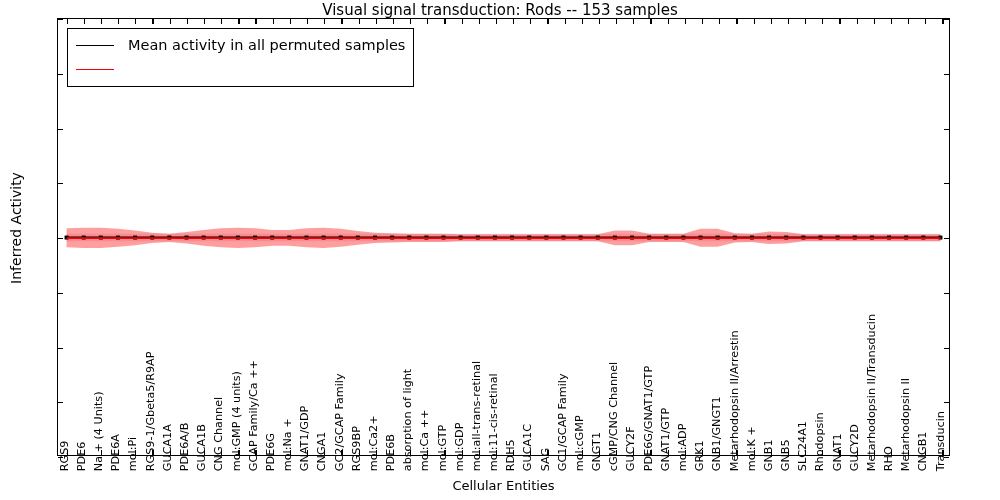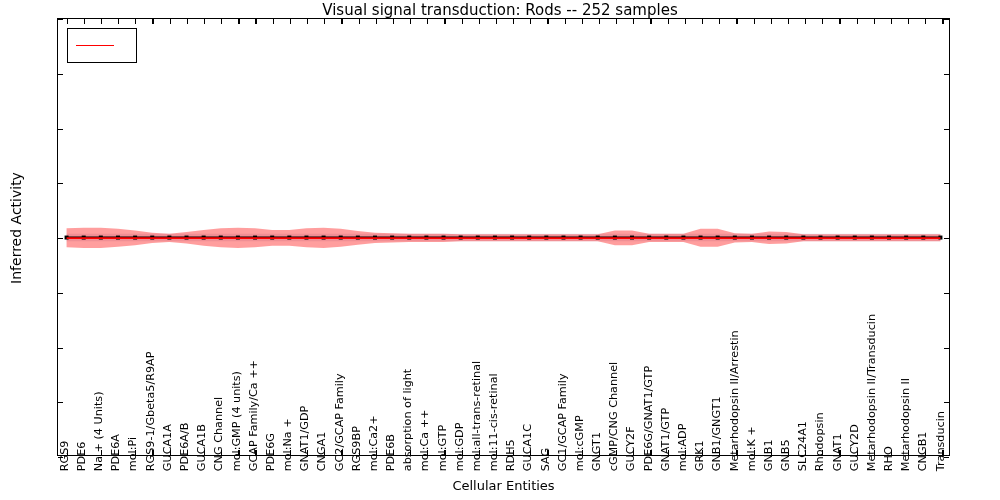--- a/index.html
+++ b/index.html
@@ -127,21 +127,21 @@
     font-size: 14.5px;
     color: #000000;
     white-space: nowrap;
   }
 </style>
 </head>
 <body>
 
 <div id="figure">
 
-  <div id="chart-title">Visual signal transduction: Rods -- 252 samples</div>
+  <div id="chart-title">Visual signal transduction: Rods -- 153 samples</div>
 
   <div id="ylabel">Inferred Activity</div>
 
   <div id="plot-area">
     <svg id="plot-svg" viewBox="0 0 893 438" preserveAspectRatio="none">
         <path d="M8.59 215.72 L25.76 215.72 L42.93 215.72 L60.11 215.72 L77.28 215.72 L94.45 215.72 L111.63 215.72 L128.80 215.72 L145.97 215.72 L163.14 215.72 L180.32 215.72 L197.49 215.72 L214.66 215.72 L231.84 215.72 L249.01 215.72 L266.18 215.72 L283.36 215.72 L300.53 215.72 L317.70 215.72 L334.88 215.72 L352.05 215.72 L369.22 215.72 L386.39 215.72 L403.57 215.72 L420.74 215.72 L437.91 215.72 L455.09 215.72 L472.26 215.72 L489.43 215.72 L506.61 215.72 L523.78 215.72 L540.95 215.72 L558.13 215.72 L575.30 215.72 L592.47 215.72 L609.64 215.72 L626.82 215.72 L643.99 215.72 L661.16 215.72 L678.34 215.72 L695.51 215.72 L712.68 215.72 L729.86 215.72 L747.03 215.72 L764.20 215.72 L781.38 215.72 L798.55 215.72 L815.72 215.72 L832.89 215.72 L850.07 215.72 L867.24 215.72 L884.41 215.72 L884.41 223.38 L867.24 223.38 L850.07 223.38 L832.89 223.38 L815.72 223.38 L798.55 223.38 L781.38 223.38 L764.20 223.38 L747.03 223.38 L729.86 223.38 L712.68 223.38 L695.51 223.38 L678.34 223.38 L661.16 223.38 L643.99 223.38 L626.82 223.38 L609.64 223.38 L592.47 223.38 L575.30 223.38 L558.13 223.38 L540.95 223.38 L523.78 223.38 L506.61 223.38 L489.43 223.38 L472.26 223.38 L455.09 223.38 L437.91 223.38 L420.74 223.38 L403.57 223.38 L386.39 223.38 L369.22 223.38 L352.05 223.38 L334.88 223.38 L317.70 223.38 L300.53 223.38 L283.36 223.38 L266.18 223.38 L249.01 223.38 L231.84 223.38 L214.66 223.38 L197.49 223.38 L180.32 223.38 L163.14 223.38 L145.97 223.38 L128.80 223.38 L111.63 223.38 L94.45 223.38 L77.28 223.38 L60.11 223.38 L42.93 223.38 L25.76 223.38 L8.59 223.38 Z" fill="#b0b0d0" fill-opacity="0.30" stroke="none"></path>
         <path d="M8.59 210.24 L25.76 209.69 L42.93 209.69 L60.11 210.79 L77.28 212.43 L94.45 214.62 L111.63 215.72 L128.80 214.07 L145.97 211.88 L163.14 210.24 L180.32 209.69 L197.49 210.24 L214.66 211.88 L231.84 211.88 L249.01 210.24 L266.18 209.69 L283.36 210.79 L300.53 212.98 L317.70 214.62 L334.88 215.17 L352.05 215.72 L369.22 215.72 L386.39 215.72 L403.57 216.26 L420.74 216.26 L437.91 216.26 L455.09 216.26 L472.26 216.26 L489.43 216.26 L506.61 216.26 L523.78 216.26 L540.95 216.26 L558.13 212.43 L575.30 212.43 L592.47 215.72 L609.64 215.72 L626.82 215.72 L643.99 210.79 L661.16 210.79 L678.34 215.17 L695.51 215.72 L712.68 213.53 L729.86 214.07 L747.03 216.26 L764.20 216.26 L781.38 216.26 L798.55 216.26 L815.72 216.26 L832.89 216.26 L850.07 216.26 L867.24 216.26 L884.41 216.26 L884.41 223.38 L867.24 223.38 L850.07 223.38 L832.89 223.38 L815.72 223.38 L798.55 223.38 L781.38 223.38 L764.20 223.38 L747.03 223.38 L729.86 225.57 L712.68 226.12 L695.51 223.93 L678.34 224.47 L661.16 228.86 L643.99 228.86 L626.82 223.93 L609.64 223.93 L592.47 223.93 L575.30 227.21 L558.13 227.21 L540.95 223.38 L523.78 223.38 L506.61 223.38 L489.43 223.38 L472.26 223.38 L455.09 223.38 L437.91 223.38 L420.74 223.38 L403.57 223.38 L386.39 223.93 L369.22 223.93 L352.05 223.93 L334.88 224.47 L317.70 225.02 L300.53 226.67 L283.36 228.86 L266.18 229.95 L249.01 229.40 L231.84 227.76 L214.66 227.76 L197.49 229.40 L180.32 229.95 L163.14 229.40 L145.97 227.76 L128.80 225.57 L111.63 223.93 L94.45 225.02 L77.28 227.21 L60.11 228.86 L42.93 229.95 L25.76 229.95 L8.59 229.40 Z" fill="#ff0000" fill-opacity="0.38" stroke="none"></path>
         <path d="M8.59 219.55 L25.76 219.55 L42.93 219.55 L60.11 219.55 L77.28 219.55 L94.45 219.55 L111.63 219.55 L128.80 219.55 L145.97 219.55 L163.14 219.55 L180.32 219.55 L197.49 219.55 L214.66 219.55 L231.84 219.55 L249.01 219.55 L266.18 219.55 L283.36 219.55 L300.53 219.55 L317.70 219.55 L334.88 219.55 L352.05 219.55 L369.22 219.55 L386.39 219.55 L403.57 219.55 L420.74 219.55 L437.91 219.55 L455.09 219.55 L472.26 219.55 L489.43 219.55 L506.61 219.55 L523.78 219.55 L540.95 219.55 L558.13 219.55 L575.30 219.55 L592.47 219.55 L609.64 219.55 L626.82 219.55 L643.99 219.55 L661.16 219.55 L678.34 219.55 L695.51 219.55 L712.68 219.55 L729.86 219.55 L747.03 219.55 L764.20 219.55 L781.38 219.55 L798.55 219.55 L815.72 219.55 L832.89 219.55 L850.07 219.55 L867.24 219.55 L884.41 219.55 " fill="none" stroke="#000000" stroke-width="1.9"></path>
         <rect x="6.59" y="217.55" width="4" height="4" fill="#000000"></rect>
         <rect x="23.76" y="217.55" width="4" height="4" fill="#000000"></rect>
@@ -319,20 +319,24 @@
         <div class="xtick-mark" style="left: 850.067px;"></div>
         <div class="xtick-mark-t" style="left: 850.067px;"></div>
         <div class="xtick-mark" style="left: 867.24px;"></div>
         <div class="xtick-mark-t" style="left: 867.24px;"></div>
         <div class="xtick-mark" style="left: 884.413px;"></div>
         <div class="xtick-mark-t" style="left: 884.413px;"></div>
       </div>
 
     <div id="legend">
         <div class="legend-row">
+          <span class="legend-line" style="border-top-color: rgb(0, 0, 0);"></span>
+          <span class="legend-text">Mean activity in all permuted samples</span>
+        </div>
+        <div class="legend-row">
           <span class="legend-line" style="border-top-color: rgb(255, 0, 0);"></span>
         </div>
       </div>
   </div>
 
   <div id="ylabels-layer"></div>
   <div id="xlabels-layer">
       <div class="xtick-label" style="left: 69.7865px; top: 460px;">RGS9</div>
       <div class="xtick-label" style="left: 86.9596px; top: 460px;">PDE6</div>
       <div class="xtick-label" style="left: 104.133px; top: 460px;">Na + (4 Units)</div>

